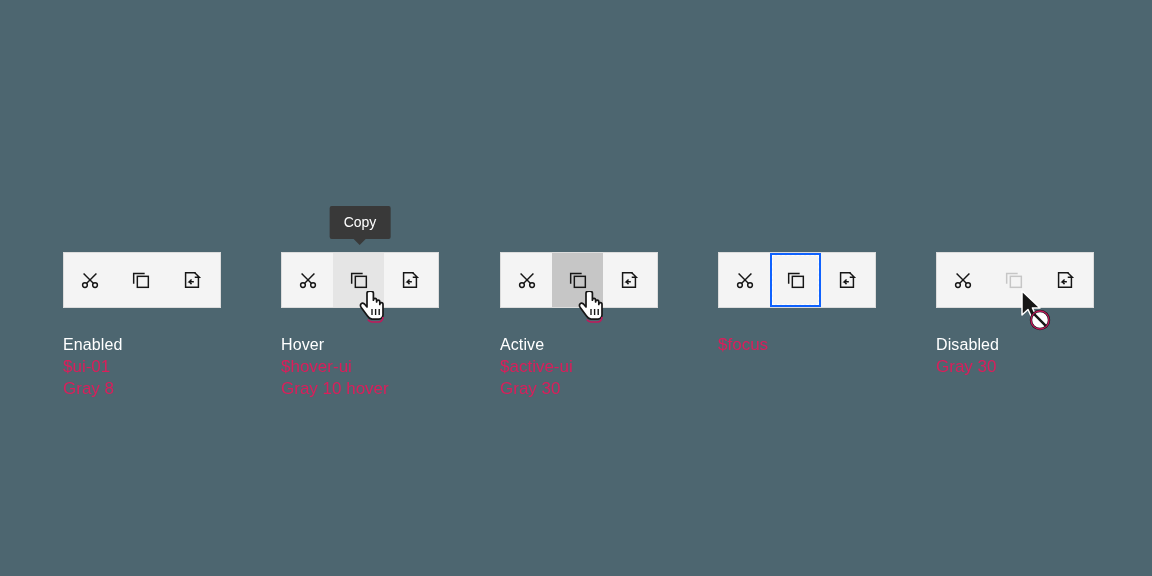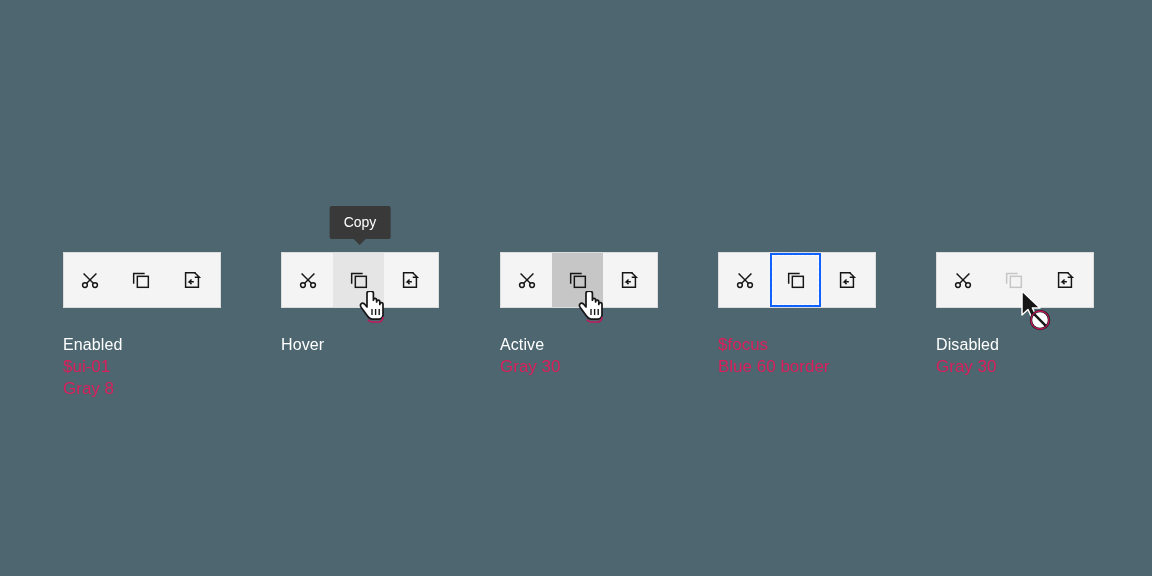--- a/index.html
+++ b/index.html
@@ -201,20 +201,22 @@
                 <polyline points="15,4 20,9 15,9"></polyline>
                 <polyline points="14,14 9,14 11.5,11.5"></polyline>
                 <polyline points="9,14 11.5,16.5"></polyline>
               </g>
           </svg>
         </span>
       </button>
     </div>
     <div class="labels">
       <div class="lbl-title">Hover</div>
+      <div class="lbl-token">$hover-ui</div>
+      <div class="lbl-token">Gray 10 hover</div>
     </div>
   </div>
 
   <div class="state-col" style="left:500px;">
     <div class="toolbar">
       <button class="tb-btn">
         <span>
           <svg width="22" height="22" viewBox="0 0 24 24">
             <g class="ic">
                 <circle cx="6.5" cy="17.5" r="2.6"></circle>
@@ -243,20 +245,21 @@
                 <polyline points="15,4 20,9 15,9"></polyline>
                 <polyline points="14,14 9,14 11.5,11.5"></polyline>
                 <polyline points="9,14 11.5,16.5"></polyline>
               </g>
           </svg>
         </span>
       </button>
     </div>
     <div class="labels">
       <div class="lbl-title">Active</div>
+      <div class="lbl-token">$active-ui</div>
       <div class="lbl-token">Gray 30</div>
     </div>
   </div>
 
   <div class="state-col" style="left:718px;">
     <div class="toolbar">
       <button class="tb-btn">
         <span>
           <svg width="22" height="22" viewBox="0 0 24 24">
             <g class="ic">
@@ -286,21 +289,20 @@
                 <polyline points="15,4 20,9 15,9"></polyline>
                 <polyline points="14,14 9,14 11.5,11.5"></polyline>
                 <polyline points="9,14 11.5,16.5"></polyline>
               </g>
           </svg>
         </span>
       </button>
     </div>
     <div class="labels">
       <div class="lbl-token">$focus</div>
-      <div class="lbl-token">Blue 60 border</div>
     </div>
   </div>
 
   <div class="state-col" style="left:936px;">
     <div class="toolbar">
       <button class="tb-btn">
         <span>
           <svg width="22" height="22" viewBox="0 0 24 24">
             <g class="ic">
                 <circle cx="6.5" cy="17.5" r="2.6"></circle>

